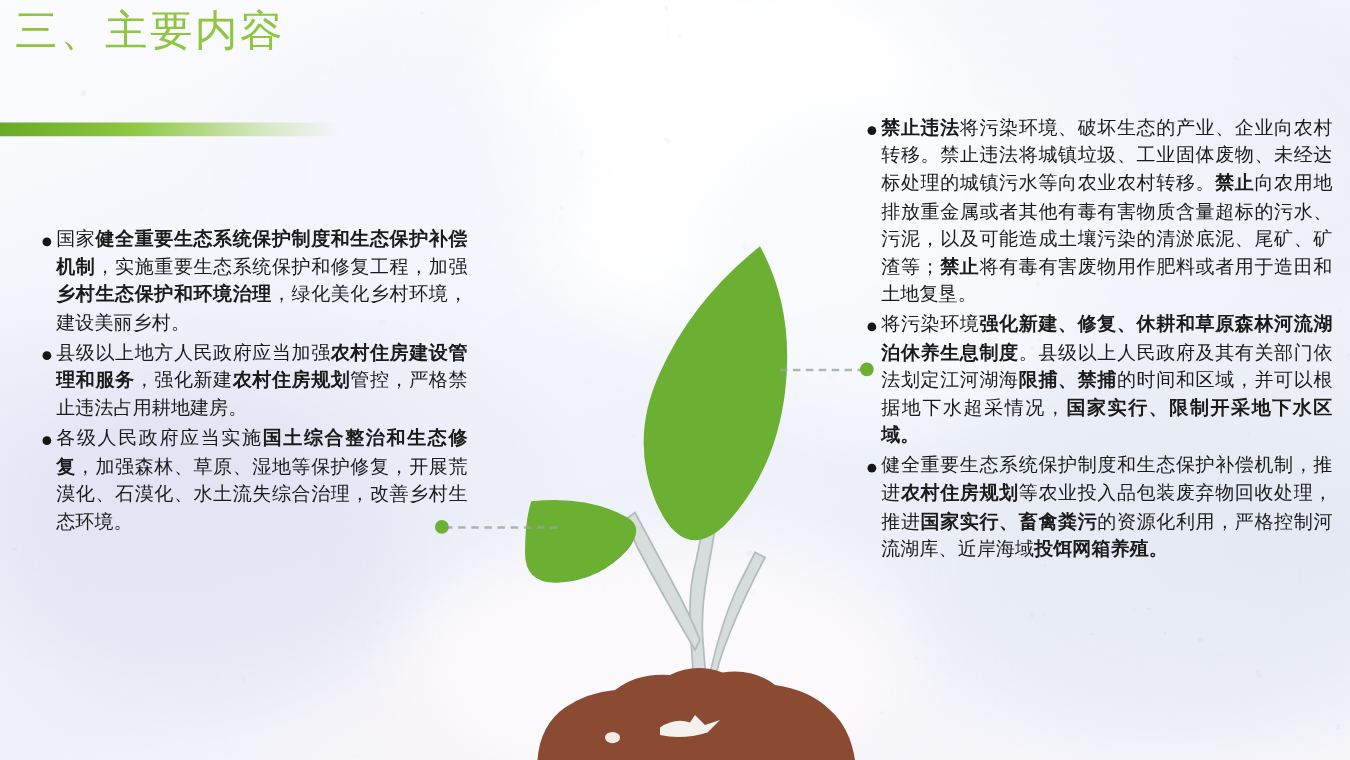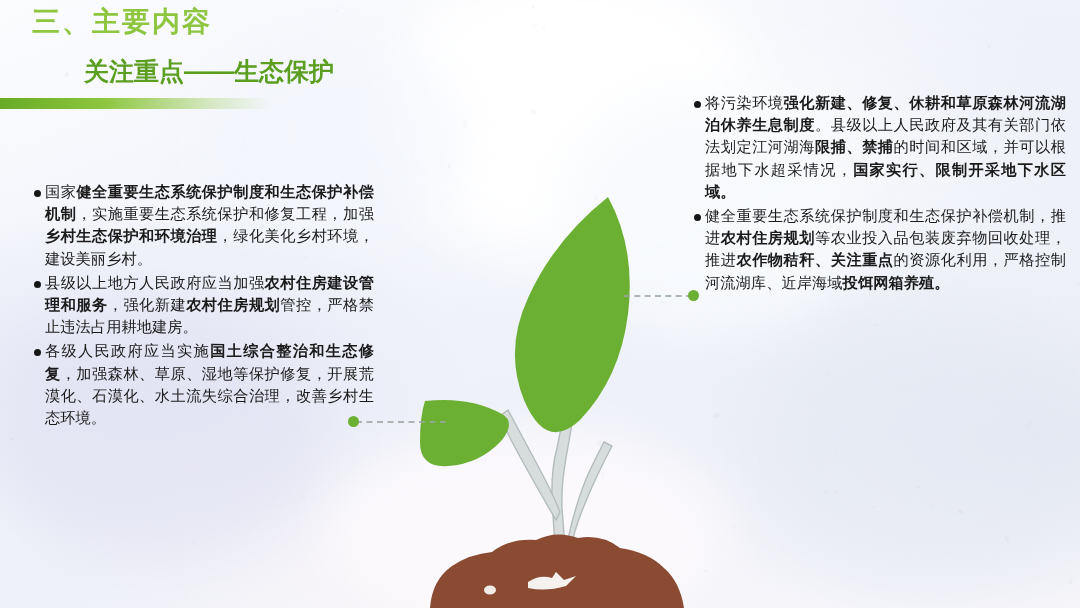--- a/index.html
+++ b/index.html
@@ -23,22 +23,22 @@
   .bg-cloud{position:absolute;border-radius:50%;filter:blur(26px);}
   .c1{left:380px;top:-40px;width:380px;height:300px;background:rgba(255,255,255,.9);}
   .c2{left:560px;top:90px;width:300px;height:250px;background:rgba(247,249,253,.85);}
   .c3{left:200px;top:40px;width:260px;height:200px;background:rgba(242,245,252,.7);}
   .c4{left:0px;top:330px;width:320px;height:240px;background:rgba(226,226,243,.55);}
   .c5{left:760px;top:330px;width:340px;height:260px;background:rgba(229,233,243,.5);}
   .c6{left:330px;top:430px;width:400px;height:200px;background:rgba(253,250,252,.8);}
   .bg-speck{position:absolute;background:rgba(150,150,180,.22);border-radius:50%;}
 
   
-  .title-main{position:absolute;left:12px;top:4px;font-size:28px;font-weight:bold;
-    color:#8ec63f;letter-spacing:2px;line-height:1.25;white-space:nowrap;margin-left:20px;}
+  .title-main{position:absolute;left:12px;top:4px;font-size:34px;font-weight:normal;
+    color:#8ec63f;letter-spacing:2px;line-height:1.25;white-space:nowrap;}
   .title-sub{position:absolute;left:84px;top:55px;font-size:25px;font-weight:bold;
     color:#5b9e20;letter-spacing:0px;white-space:nowrap;}
   .green-bar{position:absolute;left:0px;top:98px;width:272px;height:11px;
     background:linear-gradient(90deg,#68ab27 0%,#8dc63f 38%,rgba(190,220,150,.55) 78%,rgba(255,255,255,0) 100%);}
 
   
   .plant{position:absolute;left:0;top:0;width:1080px;height:608px;pointer-events:none;}
 
   
   .conn-line{position:absolute;height:0;border-top:2px dashed #9aa6a0;opacity:.8;}
@@ -134,21 +134,20 @@
       <div class="bg-speck" style="width: 1.9px; height: 3.6px; left: 622px; top: 581px; opacity: 0.2; transform: rotate(68deg);"></div>
       <div class="bg-speck" style="width: 1.2px; height: 1.3px; left: 978px; top: 181px; opacity: 0.41; transform: rotate(55deg);"></div>
       <div class="bg-speck" style="width: 3.1px; height: 6.9px; left: 304px; top: 254px; opacity: 0.17; transform: rotate(108deg);"></div>
       <div class="bg-speck" style="width: 3.2px; height: 5.9px; left: 598px; top: 440px; opacity: 0.35; transform: rotate(47deg);"></div>
       <div class="bg-speck" style="width: 2px; height: 1.5px; left: 931px; top: 506px; opacity: 0.41; transform: rotate(143deg);"></div>
       <div class="bg-speck" style="width: 1.6px; height: 3.1px; left: 966px; top: 106px; opacity: 0.4; transform: rotate(83deg);"></div>
       <div class="bg-speck" style="width: 3.7px; height: 3.6px; left: 824px; top: 490px; opacity: 0.23; transform: rotate(79deg);"></div>
     </div>
 
   <div class="title-main">三、主要内容</div>
-  <div class="title-sub">关注重点——生态保护</div>
   <div class="green-bar"></div>
 
   <svg class="plant" viewBox="0 0 1080 608">
 
     <g>
       <path d="M556 560 L552 500 Q551 470 557 448 L565 408 Q568 390 574 372 L580 352 L588 356 L582 378 Q576 398 573 418 L566 458 Q561 486 562 508 L566 560 Z" fill="#d7dddd" stroke="#b3bcbc" stroke-width="1.4"></path>
       <path d="M556 520 Q530 476 510 438 L500 416 L508 410 Q524 440 538 466 Q552 492 560 512 Z" fill="#d7dddd" stroke="#b3bcbc" stroke-width="1.4"></path>
       <path d="M566 548 Q576 500 590 470 L604 442 L612 446 Q596 476 584 506 Q574 530 570 552 Z" fill="#d7dddd" stroke="#b3bcbc" stroke-width="1.4"></path>
     </g>
 
@@ -179,21 +178,25 @@
       </div>
       <div class="bullet-item">
         <span class="dot"></span>
         <div class="btxt"><span>各级人民政府应当实施</span><b>国土综合整治和生态修复</b><span>，加强森林、草原、湿地等保护修复，开展荒漠化、石漠化、水土流失综合治理，改善乡村生态环境。</span></div>
       </div>
     </div>
 
   <div class="col col-right" id="col-right">
       <div class="bullet-item">
         <span class="dot"></span>
+        <div class="btxt"><b>禁止违法</b><span>将污染环境、破坏生态的产业、企业向农村转移。禁止违法将城镇垃圾、工业固体废物、未经达标处理的城镇污水等向农业农村转移。</span><b>禁止</b><span>向农用地排放重金属或者其他有毒有害物质含量超标的污水、污泥，以及可能造成土壤污染的清淤底泥、尾矿、矿渣等；</span><b>禁止</b><span>将有毒有害废物用作肥料或者用于造田和土地复垦。</span></div>
+      </div>
+      <div class="bullet-item">
+        <span class="dot"></span>
         <div class="btxt"><span>将污染环境</span><b>强化新建、修复、休耕和草原森林河流湖泊休养生息制度</b><span>。县级以上人民政府及其有关部门依法划定江河湖海</span><b>限捕、禁捕</b><span>的时间和区域，并可以根据地下水超采情况，</span><b>国家实行、限制开采地下水区域。</b></div>
       </div>
       <div class="bullet-item">
         <span class="dot"></span>
-        <div class="btxt"><span>健全重要生态系统保护制度和生态保护补偿机制，推进</span><b>农村住房规划</b><span>等农业投入品包装废弃物回收处理，推进</span><b>农作物秸秆、关注重点</b><span>的资源化利用，严格控制河流湖库、近岸海域</span><b>投饵网箱养殖。</b></div>
+        <div class="btxt"><span>健全重要生态系统保护制度和生态保护补偿机制，推进</span><b>农村住房规划</b><span>等农业投入品包装废弃物回收处理，推进</span><b>国家实行、畜禽粪污</b><span>的资源化利用，严格控制河流湖库、近岸海域</span><b>投饵网箱养殖。</b></div>
       </div>
     </div>
 
 </div>
 
 </body></html>

